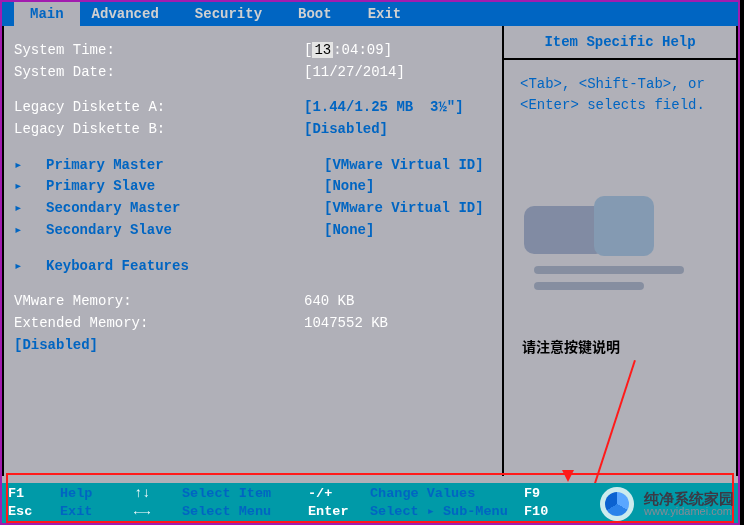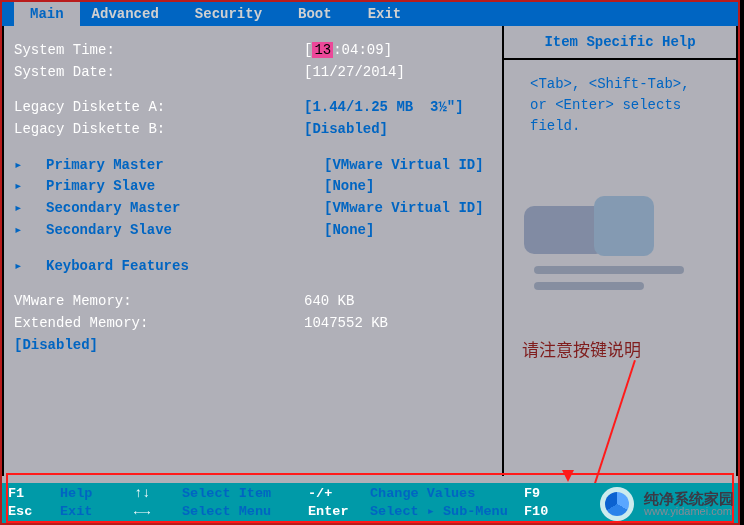--- a/index.html
+++ b/index.html
@@ -1,54 +1,54 @@
 <!DOCTYPE html>
 <html><head>
 <meta charset="utf-8">
 <style>
   * { box-sizing: border-box; margin: 0; padding: 0; }
   html, body { width: 744px; height: 525px; overflow: hidden; background: #000; }
   body { font-family: "Courier New", monospace; font-size: 14px; position: relative; }
 
-  .bios-root { width: 740px; height: 525px; border: 2px solid #b91c1c; background: #b0b0b8; position: relative; }
+  .bios-root { width: 740px; height: 525px; border: 2px solid #a21caf; background: #b0b0b8; position: relative; }
 
   
   .tab-bar { height: 24px; background: #0065c2; display: flex; align-items: center; color: #d0d0d0; font-weight: bold; }
   .tab { padding: 0 24px 0 12px; line-height: 24px; cursor: pointer; }
   .tab.active { background: #b0b0b8; color: #0065c2; padding: 0 16px; margin-left: 12px; }
 
   
   .content-row { display: flex; height: 450px; background: #b0b0b8; }
   .left-panel { flex: 1; border: 2px solid #000; border-top: none; border-bottom: none; padding: 10px 8px 10px 10px; color: #fff; position: relative; }
   .right-panel { width: 234px; border: 2px solid #000; border-top: none; border-bottom: none; border-left: none; color: #0065c2; position: relative; }
   .right-header { height: 34px; border-bottom: 2px solid #000; display:flex; align-items:center; justify-content:center; font-weight: bold; }
-  .right-body { padding: 14px 26px; line-height: 1.5; }
+  .right-body { padding: 14px 16px; line-height: 1.5; }
 
   .row { display: flex; line-height: 1.55; gap: 20px; }
   .label { width: 270px; white-space: pre; }
   .value { white-space: pre; }
   .blue { color: #0065c2; font-weight: bold; }
-  .sel-inv { background: #ec4899; color: #000; padding: 0 2px; }
+  .sel-inv { background: #e5e5e5; color: #000; padding: 0 2px; }
 
   .arrow { color: #0065c2; font-weight: bold; display:inline-block; width: 12px; }
   .submenu .label { color: #0065c2; font-weight: bold; }
 
   
   .keybar { position:absolute; left:0; right:0; bottom:0; height: 40px; background: #009aa8; color: #fff; padding: 2px 6px 0 6px; font-weight: bold; font-size: 13.5px; }
   .keybar .krow { display:flex; gap: 8px; line-height: 18px; }
   .kkey { color: #fff; min-width: 34px; }
   .kdesc { color: #0065c2; }
   .kseg { display:flex; }
   .w1{width:44px}.w2{width:66px}.w3{width:40px}.w4{width:118px}.w5{width:54px}.w6{width:146px}.w7{width:40px}
 
   
   .red-rect { position:absolute; left:4px; right:4px; bottom:0; height:50px; border:2px solid #ff1a1a; pointer-events:none; }
   .red-line { position:absolute; width:2px; height:170px; background:#ff1a1a; transform-origin: top left; pointer-events:none; }
   .red-arrowhead { position:absolute; width:0;height:0;border-left:6px solid transparent;border-right:6px solid transparent;border-top:12px solid #ff1a1a; pointer-events:none;}
-  .red-label { position:absolute; color:#7f1d1d; font-family: "SimSun","Noto Sans CJK SC",sans-serif; font-weight:normal; font-size:17px; }
+  .red-label { position:absolute; color:#000000; font-family: "SimSun","Noto Sans CJK SC",sans-serif; font-weight:bold; font-size:14px; }
 
   
   .ghost { position:absolute; left:20px; top:170px; width:190px; height:110px; opacity:0.28; }
   .ghost .g1{position:absolute;left:0;top:10px;width:82px;height:48px;border-radius:10px;background:#0b2f6e}
   .ghost .g2{position:absolute;left:70px;top:0;width:60px;height:60px;border-radius:10px;background:#1465a4}
   .ghost .g3{position:absolute;left:10px;top:70px;width:150px;height:8px;border-radius:4px;background:#1e3a66}
   .ghost .g4{position:absolute;left:10px;top:86px;width:110px;height:8px;border-radius:4px;background:#1e3a66}
 
   
   .brand { position:absolute; right:4px; bottom:2px; display:flex; align-items:center; gap:10px; font-family: "SimSun","Microsoft YaHei",sans-serif; }

